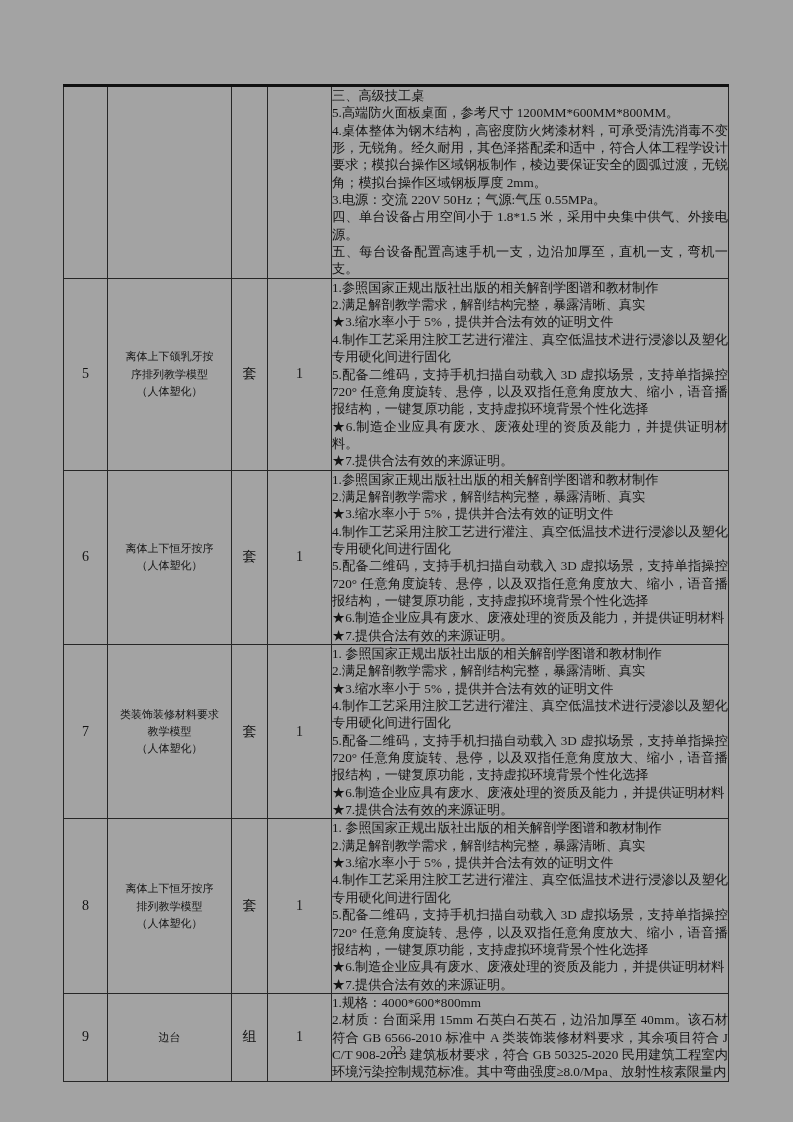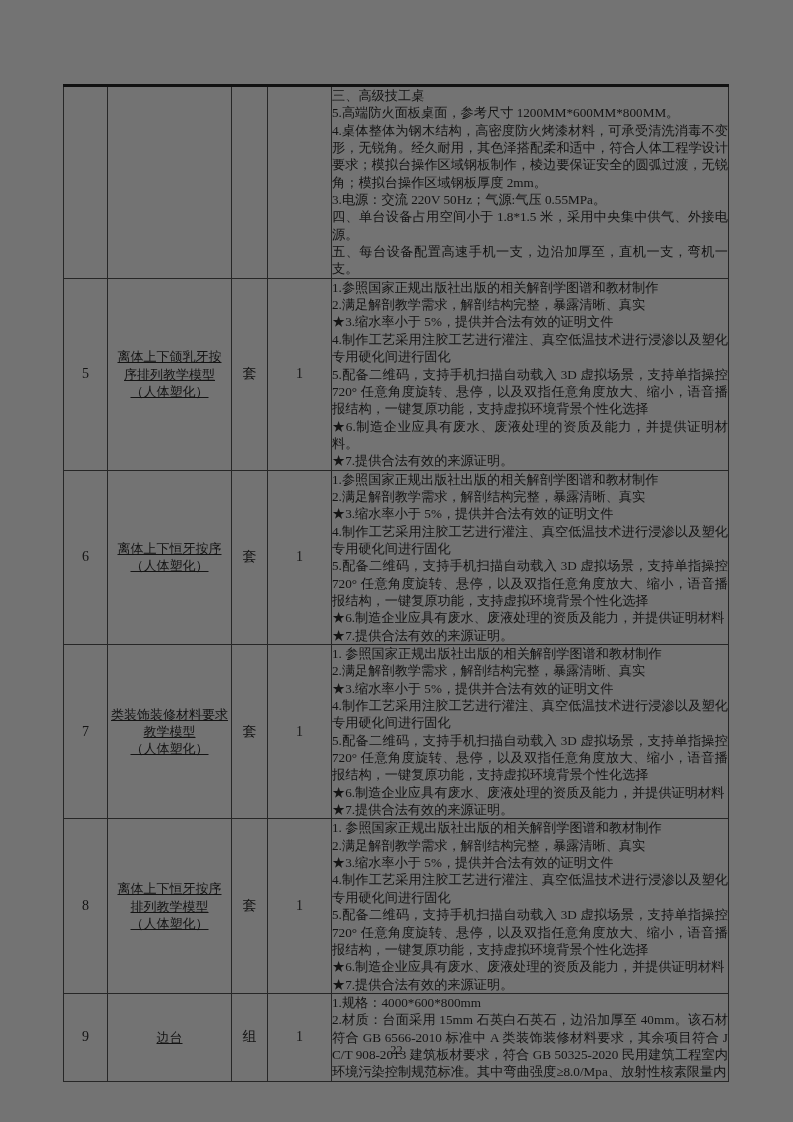--- a/index.html
+++ b/index.html
@@ -10,21 +10,21 @@
   body {
     width: 793px;
     height: 1122px;
     font-family: "Liberation Serif", "DejaVu Serif", serif;
     color: #141414;
   }
   .sheet {
     position: relative;
     width: 793px;
     height: 1122px;
-    background: #737373;
+    background: #a3a3a3;
     overflow: hidden;
   }
   table.doc-table {
     position: absolute;
     left: 63px;
     top: 84px;
     width: 665px;
     border-collapse: collapse;
     table-layout: fixed;
     border: 1px solid #262626;
@@ -35,25 +35,24 @@
     padding: 0;
     vertical-align: middle;
     overflow: hidden;
   }
   td.c-seq, td.c-unit, td.c-qty {
     text-align: center;
     font-size: 14px;
   }
   td.c-name {
     text-align: center;
-    font-size: 13px;
+    font-size: 11px;
     line-height: 17.3px;
     white-space: pre-line;
     padding: 0 2px;
-    text-decoration: underline;
   }
   td.c-spec {
     vertical-align: top;
     padding: 1px 4px 1px 5px;
   }
   .spec-par {
     font-size: 13.2px;
     line-height: 17.35px;
     text-align: justify;
     word-break: break-all;

